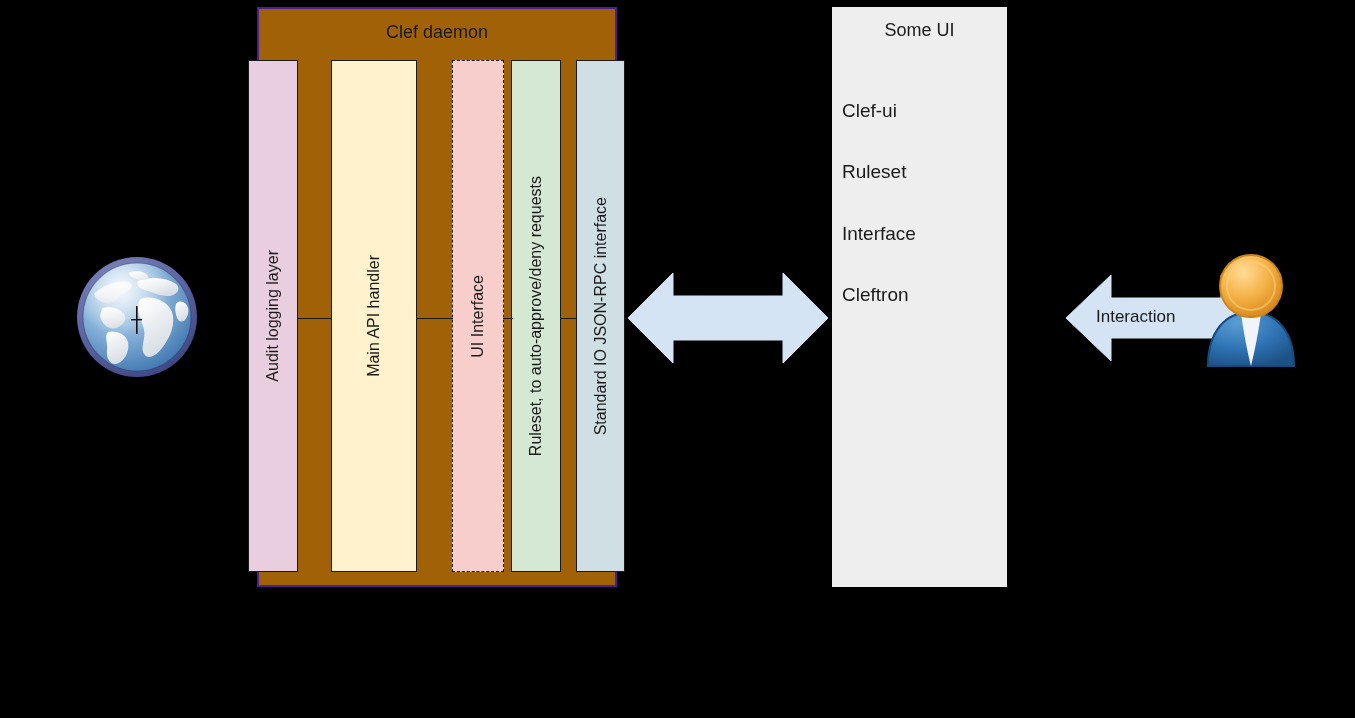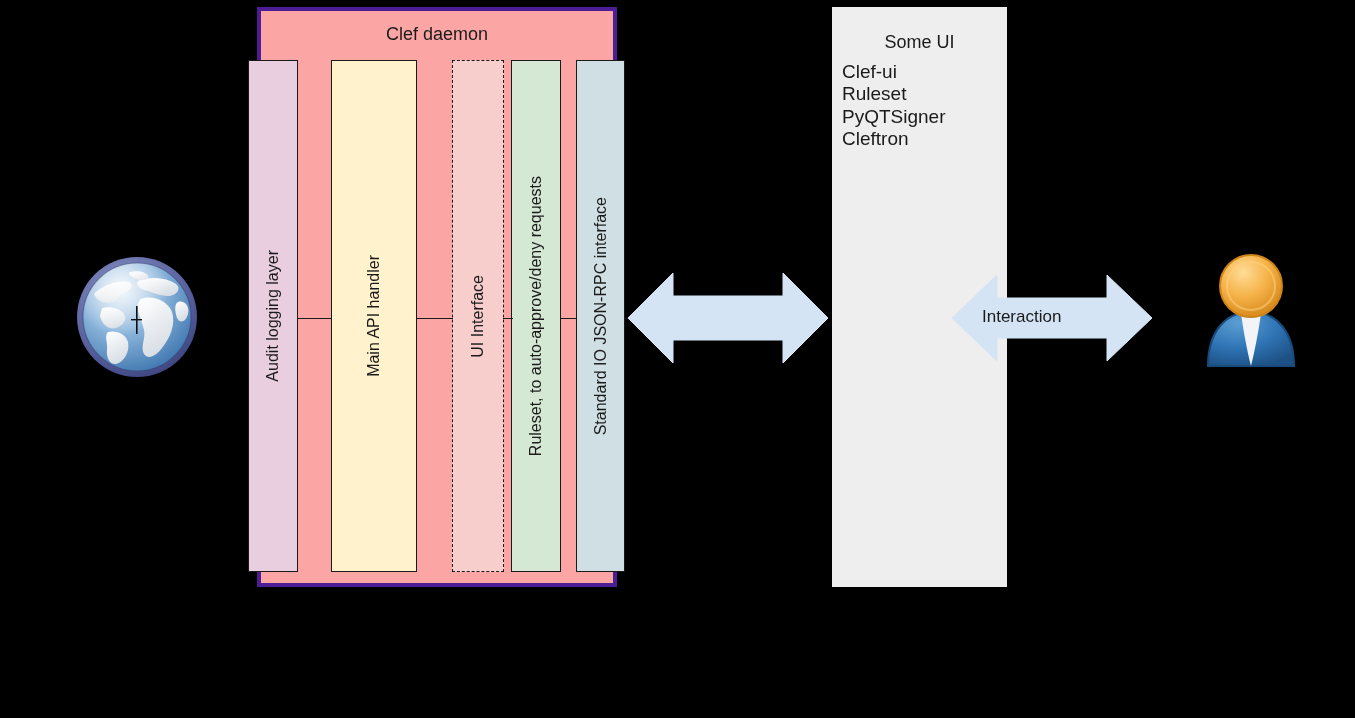--- a/index.html
+++ b/index.html
@@ -16,22 +16,22 @@
     color: #000000;
   }
 
   
   #clef-daemon {
     position: absolute;
     left: 257px;
     top: 7px;
     width: 360px;
     height: 580px;
-    background: #fca5a5;
-    border: 4px solid #4c1d95;
+    background: #a16207;
+    border: 2px solid #4c1d95;
     box-sizing: border-box;
   }
   #clef-daemon-title {
     position: absolute;
     left: 0;
     top: 12px;
     width: 100%;
     text-align: center;
     font-size: 18px;
     line-height: 22px;
@@ -103,52 +103,52 @@
   }
   #some-ui-title {
     position: absolute;
     left: 0;
     top: 12px;
     width: 100%;
     text-align: center;
     font-size: 18px;
     line-height: 22px;
     color: #1a1a1a;
-    margin-top: 12px;
   }
   #some-ui-list {
     position: absolute;
     left: 10px;
     top: 54px;
     width: 160px;
   }
   #some-ui-list .ui-item {
     font-size: 19px;
     line-height: 22.4px;
     color: #1a1a1a;
     white-space: nowrap;
+    margin-top: 39px;
   }
 
   
   .arrow-wrap {
     position: absolute;
   }
   .arrow-wrap svg {
     display: block;
   }
   .arrow-label {
     position: absolute;
     font-size: 17px;
     line-height: 21px;
     color: #1a1a1a;
     white-space: pre-line;
   }
   #arrow-stdio { left: 628px; top: 268px; width: 200px; height: 100px; }
   #arrow-stdio .arrow-label { left: 30px; top: 28px; width: 160px; }
-  #arrow-user { left: 952px; top: 273px; width: 200px; height: 90px; text-decoration: underline; }
+  #arrow-user { left: 1066px; top: 273px; width: 200px; height: 90px; text-decoration: underline; }
   #arrow-user .arrow-label { left: 30px; top: 33px; width: 160px; }
 
   
   #globe-icon {
     position: absolute;
     left: 72px;
     top: 252px;
     width: 130px;
     height: 130px;
   }
@@ -234,21 +234,21 @@
   <svg width="200" height="100" viewBox="0 0 200 100" aria-hidden="true">
     <polygon points="0,50 45,5 45,28 155,28 155,5 200,50 155,95 155,72 45,72 45,95" fill="#d4e4f4" stroke="#d4e4f4" stroke-width="1"></polygon>
   </svg>
 </div>
 
 <div id="some-ui-panel">
   <div id="some-ui-title">Some UI</div>
   <div id="some-ui-list">
     <div class="ui-item">Clef-ui</div>
     <div class="ui-item">Ruleset</div>
-    <div class="ui-item">PyQTSigner</div>
+    <div class="ui-item">Interface</div>
     <div class="ui-item">Cleftron</div>
   </div>
 </div>
 
 <div class="arrow-wrap" id="arrow-user">
   <svg width="200" height="90" viewBox="0 0 200 90" aria-hidden="true">
     <polygon points="0,45 45,2 45,25 155,25 155,2 200,45 155,88 155,65 45,65 45,88" fill="#d4e4f4" stroke="#d4e4f4" stroke-width="1"></polygon>
   </svg>
   <div class="arrow-label">Interaction</div>
 </div>

